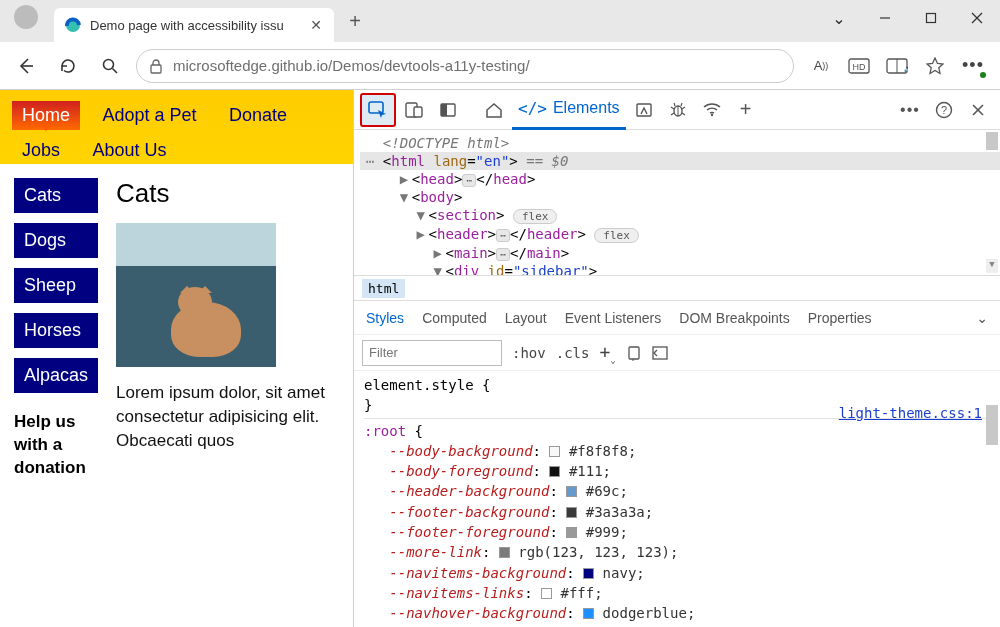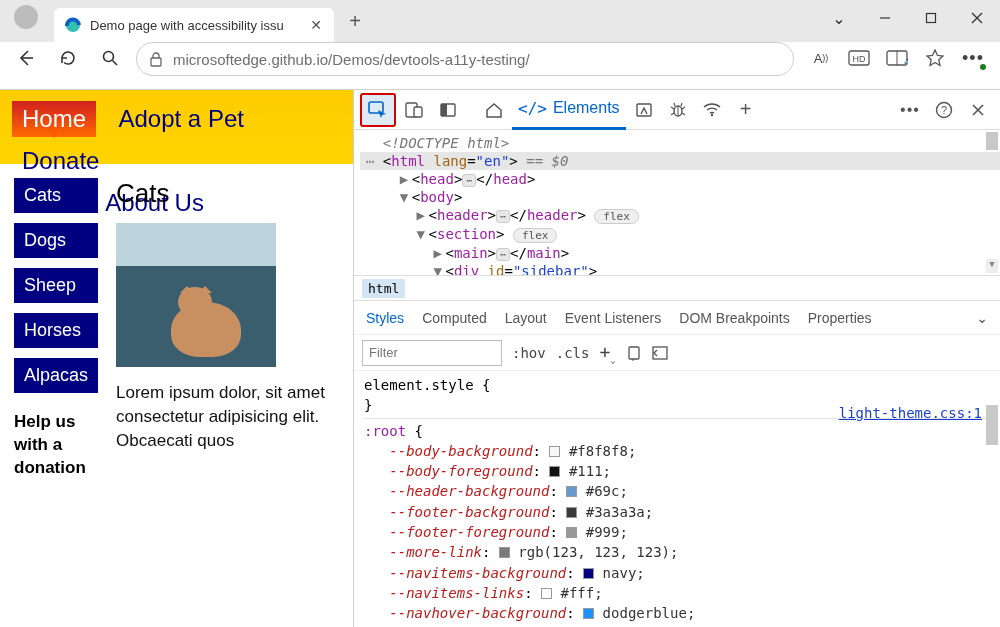--- a/index.html
+++ b/index.html
@@ -11,21 +11,21 @@
   .tab { background: #fff; border-radius: 6px 6px 0 0; height: 34px; display: flex; align-items: center; padding: 16px 10px; margin-left: 6px; width: 280px; }
   .tab .favicon { width: 18px; height: 18px; margin-right: 8px; display:flex; align-items:center; justify-content:center; }
   .tab .tab-title { flex: 1; font-size: 13px; color: #333; white-space: nowrap; overflow: hidden; text-overflow: ellipsis; }
   .tab .tab-close { width: 16px; height: 16px; display:flex; align-items:center; justify-content:center; color:#555; font-size:14px; }
   .newtab { width: 30px; height: 30px; display: flex; align-items: center; justify-content: center; font-size: 20px; color: #555; margin-left: 6px; align-self: center; }
   .winctrls { margin-left: auto; display: flex; align-self: flex-start; height: 36px; }
   .winctrls div { width: 46px; display: flex; align-items: center; justify-content: center; color: #333; }
   .winctrls .chev { font-size:16px; }
   .winctrls svg { stroke:#333; }
 
-  .addressbar { height: 48px; background: #fff; border-bottom: 1px solid #d0d0d0; display: flex; align-items: flex-start; padding: 0 10px; gap: 10px; }
+  .addressbar { height: 48px; background: #fff; border-bottom: 1px solid #d0d0d0; display: flex; align-items: center; padding: 0 10px; gap: 10px; }
   .abtn { width: 32px; height: 32px; display:flex; align-items:center; justify-content:center; color:#444; }
   .urlbox { flex: 1; height: 34px; border: 1px solid #ccc; border-radius: 17px; display: flex; align-items: center; padding: 0 12px; gap: 10px; }
   .urlbox .lock { color:#666; }
   .urlbox .url { flex:1; font-size:15px; color:#6f6f6f; }
   .rightactions { display:flex; gap:4px; align-items:center; }
   .rightactions .abtn { width:34px; }
   .badge-dot { position:absolute; width:6px; height:6px; border-radius:50%; background:#1a7f1a; right:4px; bottom:4px; }
   .dots { position:relative; }
 
   
@@ -34,21 +34,21 @@
   .devtools { flex:1; display:flex; flex-direction:column; }
 
   
   .hdr { background:#6699cc; padding: 10px 14px 8px; }
   .hdr h1 { font-size:28px; font-weight:400; color:#111; }
   .searchrow { display:flex; align-items:center; gap:8px; margin-top:8px; }
   .searchrow label { font-size:18px; color:#111; }
   .searchrow input { width:130px; height:24px; border:1px solid #999; background:#fff; }
   .searchrow button { margin-left:auto; background:#1f7a1f; color:#fff; border:none; font-size:20px; padding:2px 22px; }
   .navbar { height:74px; background: linear-gradient(180deg,#ffcc00 0%,#ffd400 100%); padding:8px 8px; }
-  .navbtn { background:navy; color:#fff; font-size:24px; padding:4px 10px; margin:3px 4px; display:inline-block; }
+  .navbtn { background:navy; color:#fff; font-size:18px; padding:4px 10px; margin:3px 4px; display:inline-block; }
   .navbtn.active { background: linear-gradient(180deg,#d02020 0%, #ff6a00 100%); position:relative; }
   .navbtn.active::after { content:""; position:absolute; bottom:-7px; left:50%; transform:translateX(-50%); border:6px solid transparent; border-top-color:#ff5a00; }
   .navbtn.link { background:transparent; color:navy; }
   .body2 { display:flex; padding:14px 14px; gap:18px; }
   .side { width:110px; }
   .side .pill { background:navy; color:#fff; padding:7px 10px; font-size:18px; margin-bottom:10px; display:block; }
   .side .help { font-weight:700; font-size:17px; margin-top:18px; line-height:1.35; }
   .maincol h2 { font-size:26px; font-weight:400; margin-bottom:14px; }
   .catimg { width:160px; height:144px; background: linear-gradient(180deg,#bcd4dc 0%, #bcd4dc 30%, #3a5e6e 30%, #3a5e6e 100%); position:relative; overflow:hidden; }
   .cat-shape { position:absolute; bottom:10px; left:55px; width:70px; height:55px; background:#c89060; border-radius:50% 50% 40% 40%; }
@@ -288,22 +288,22 @@
           </svg>
         </div>
     </div>
 
     <div class="domtree">
       <div class="dt-scroll-top"></div>
       <div class="line">  <span class="cm">&lt;!DOCTYPE html&gt;</span></div>
       <div class="line sel"><span style="color:#888">⋯</span> &lt;<span class="tag">html</span> <span class="attr">lang</span>=<span class="val">"<span>en</span>"</span>&gt; <span class="cm">== $0</span></div>
       <div class="line">    <span class="arrow">▶</span>&lt;<span class="tag">head</span>&gt;<span class="dots3">⋯</span>&lt;/<span class="tag">head</span>&gt;</div>
       <div class="line">    <span class="arrow">▼</span>&lt;<span class="tag">body</span>&gt;</div>
+      <div class="line">      <span class="arrow">▼</span>&lt;<span class="tag">section</span>&gt; <span class="pill2">flex</span></div>
       <div class="line">      <span class="arrow">▶</span>&lt;<span class="tag">header</span>&gt;<span class="dots3">⋯</span>&lt;/<span class="tag">header</span>&gt; <span class="pill2">flex</span></div>
-      <div class="line">      <span class="arrow">▼</span>&lt;<span class="tag">section</span>&gt; <span class="pill2">flex</span></div>
       <div class="line">        <span class="arrow">▶</span>&lt;<span class="tag">main</span>&gt;<span class="dots3">⋯</span>&lt;/<span class="tag">main</span>&gt;</div>
       <div class="line">        <span class="arrow">▼</span>&lt;<span class="tag">div</span> <span class="attr">id</span>=<span class="val">"sidebar"</span>&gt;</div>
       <div class="dt-scroll-btn">▼</div>
     </div>
 
     <div class="crumbs"><span>html</span></div>
 
     <div class="styletabs">
       <span class="on">Styles</span>
       <span>Computed</span>

